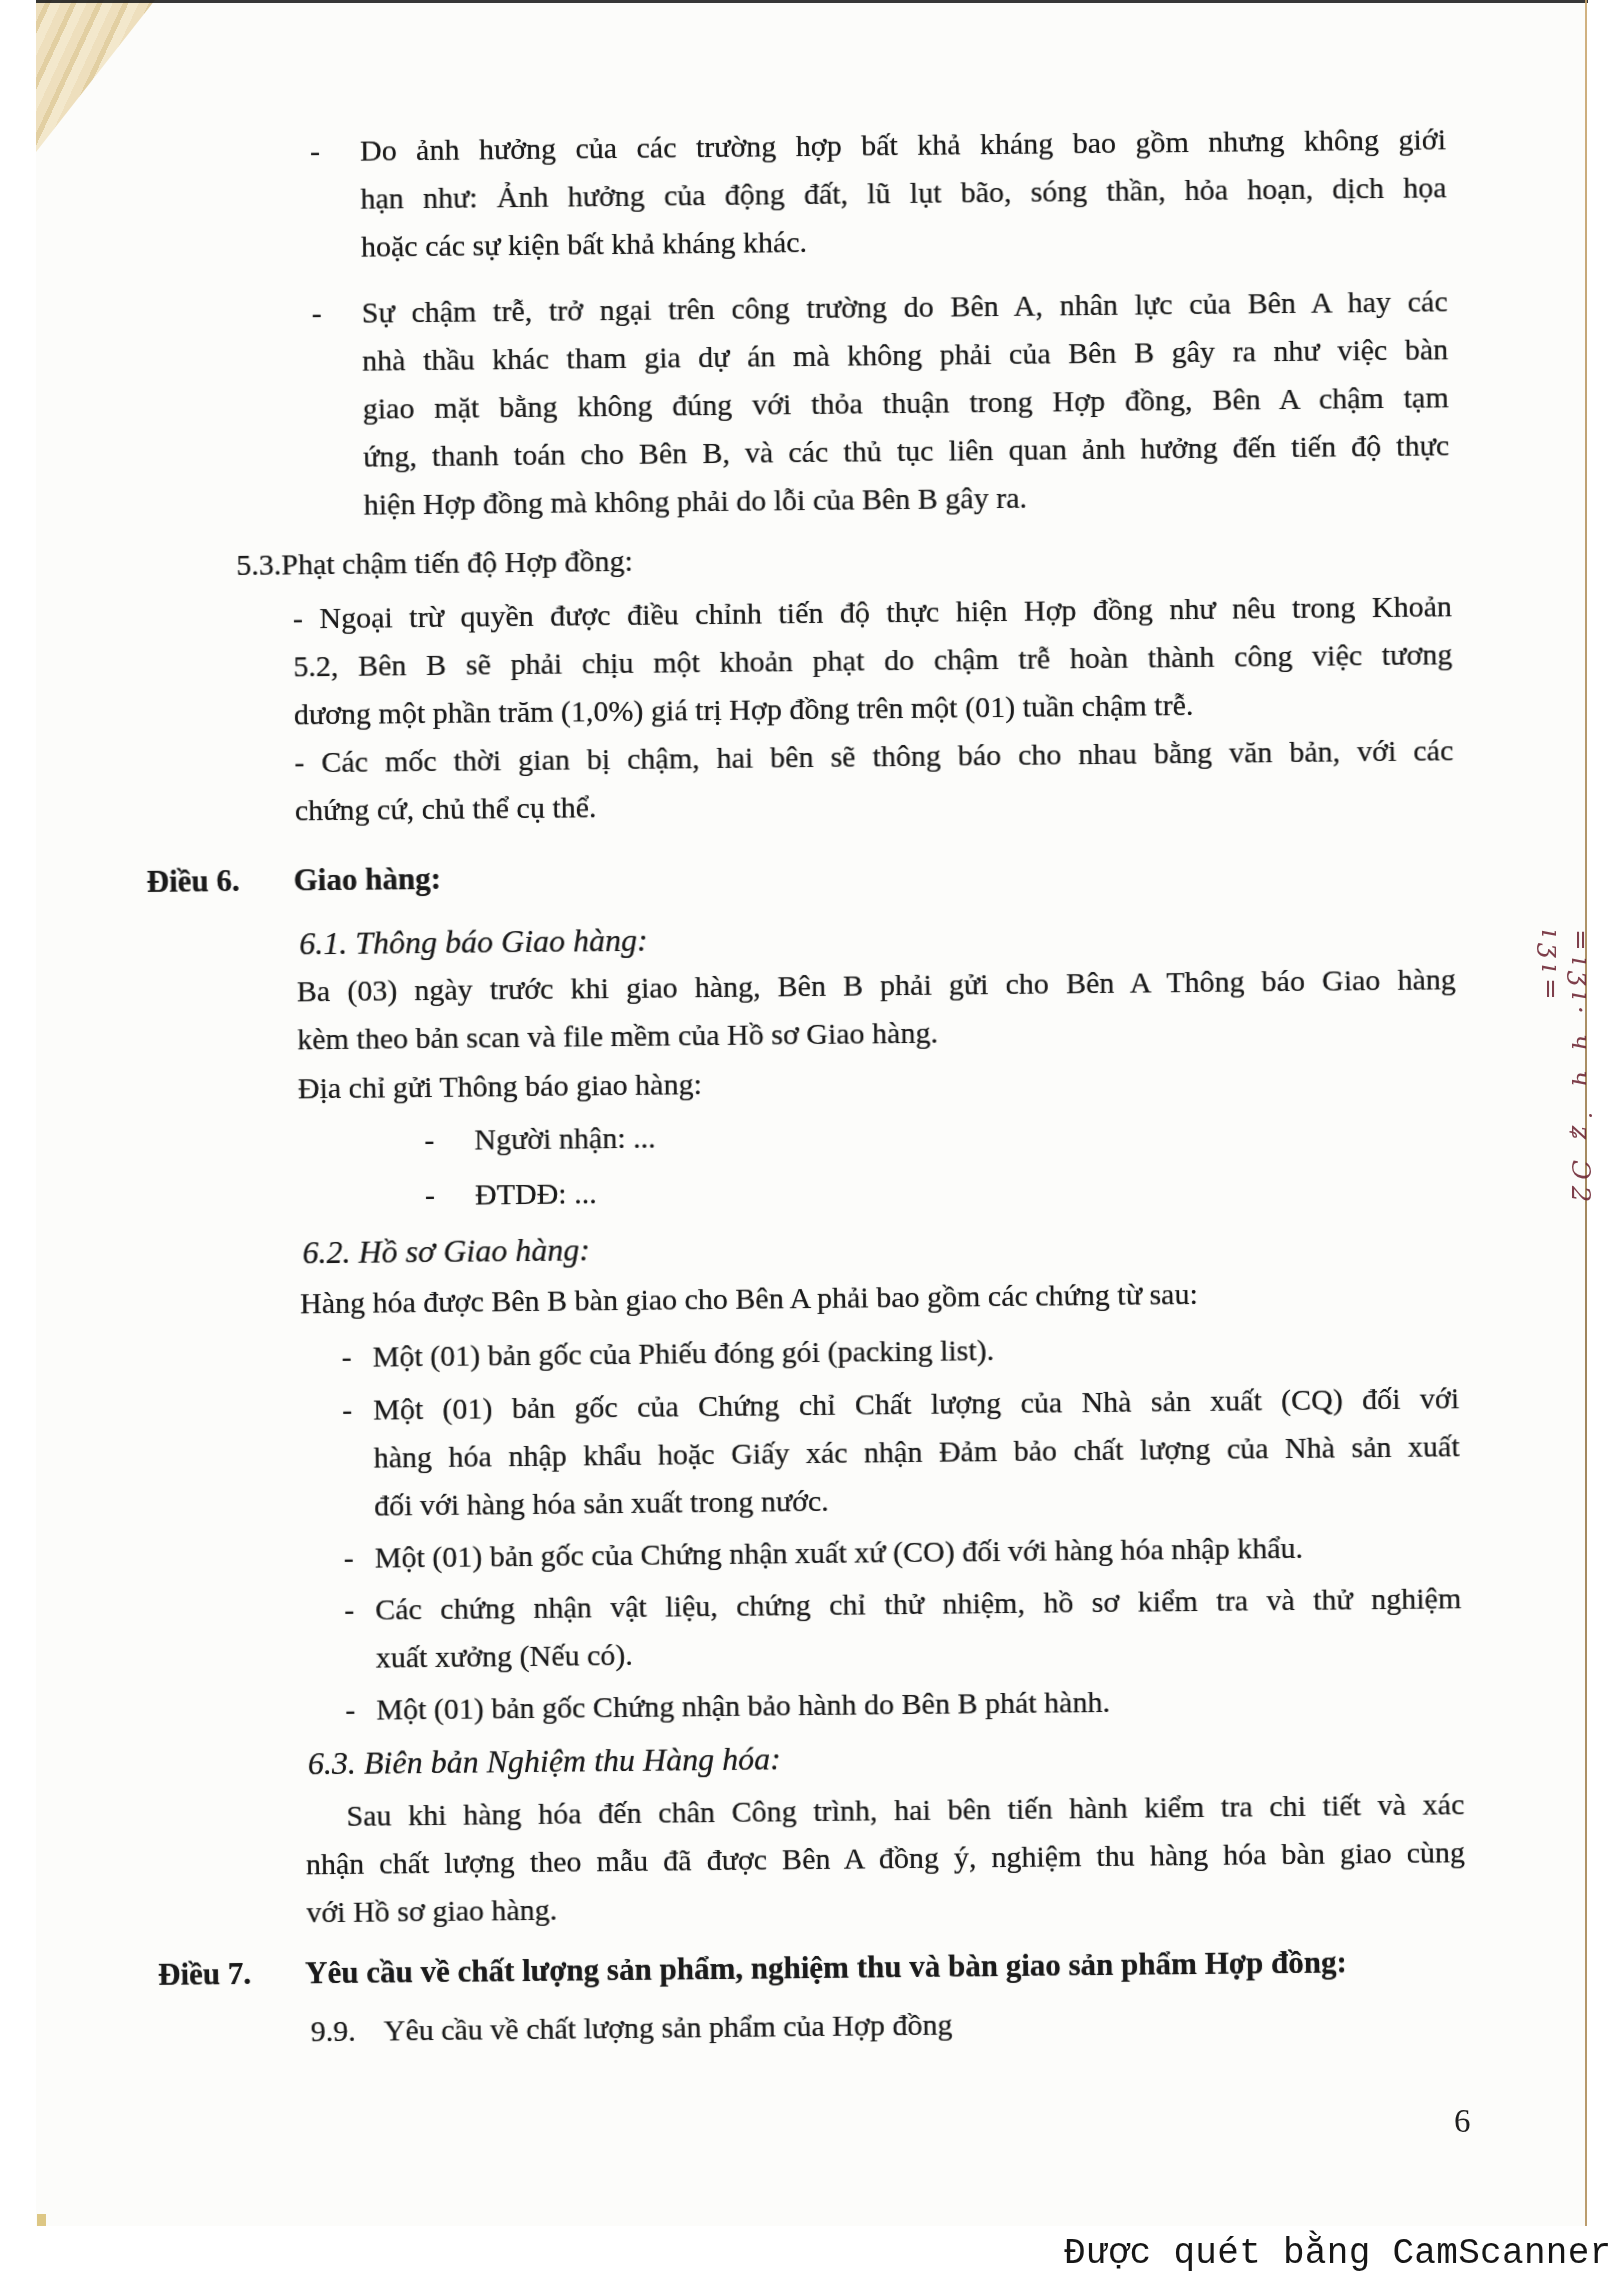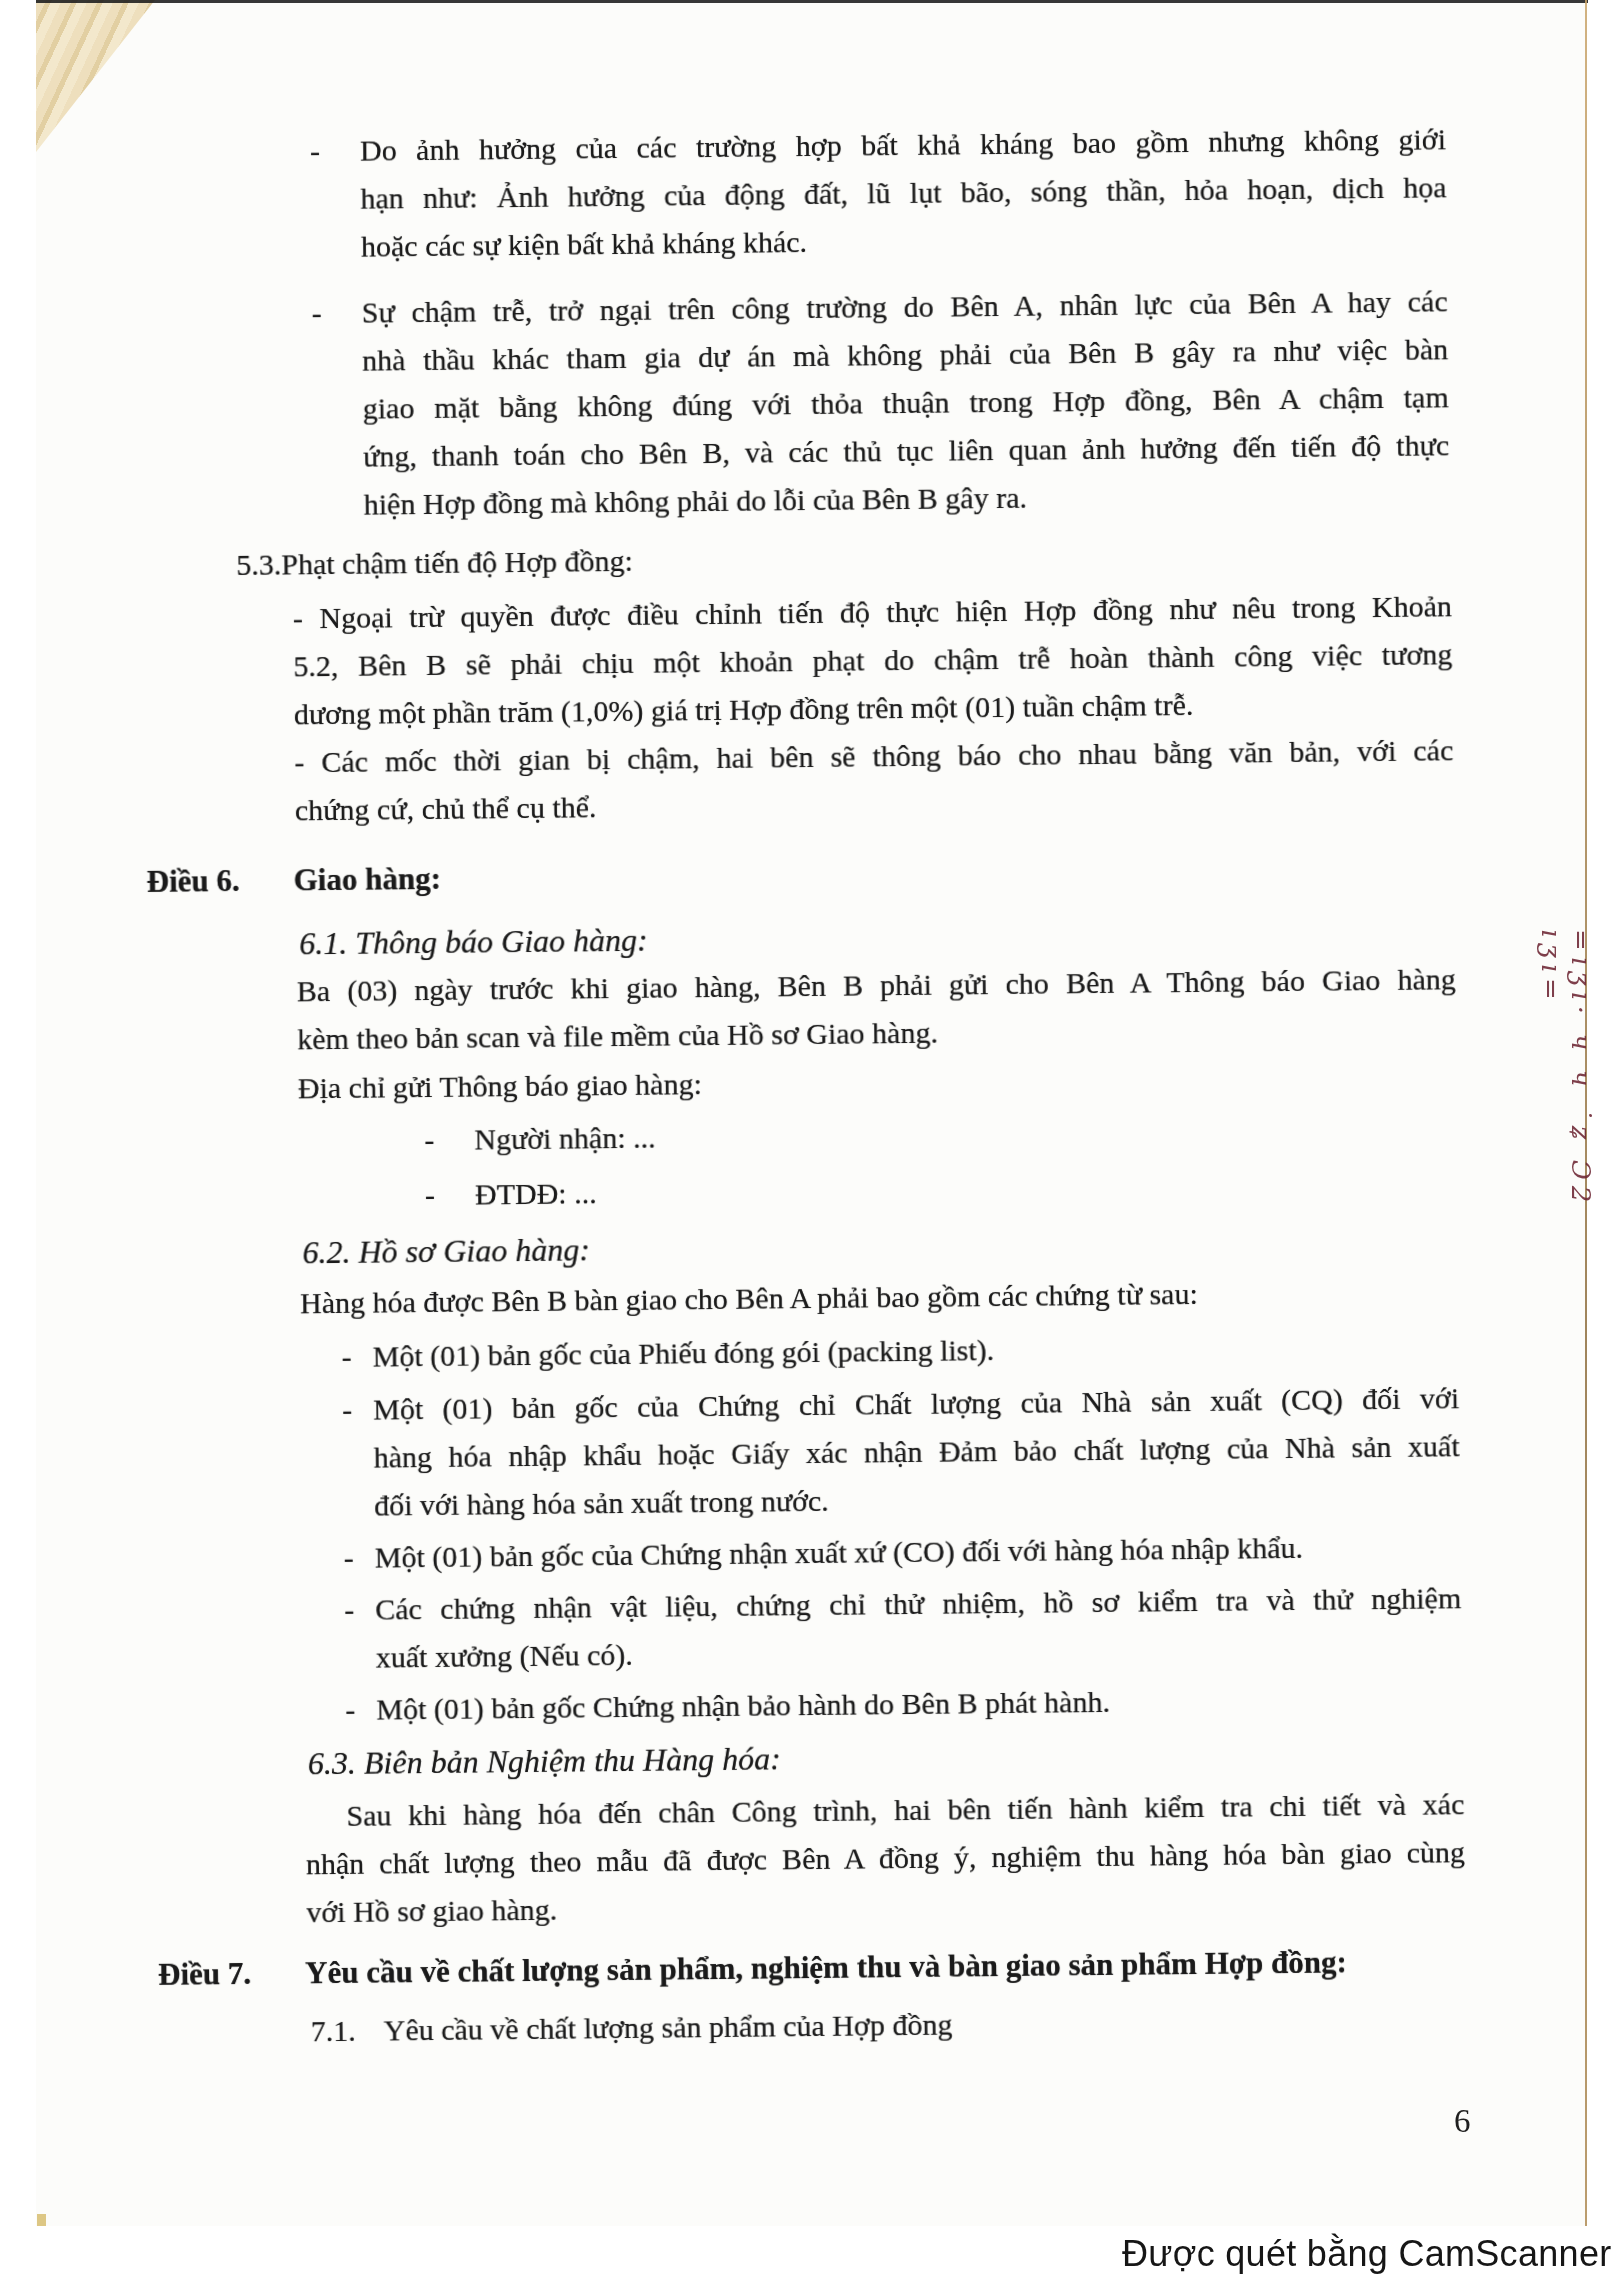--- a/index.html
+++ b/index.html
@@ -51,21 +51,21 @@
         writing-mode:vertical-rl;font-style:italic;
         font-family:"DejaVu Serif",serif;
         color:#6d2633;font-size:26px;letter-spacing:5.9px;
         filter:blur(0.3px);opacity:.88;}
 
   
   .page-number{position:absolute;left:1454px;top:2103px;font-size:33px;color:#1f1f1f;
         filter:blur(0.2px);}
   .scan-footer{position:absolute;left:0;top:2226px;width:1622px;height:70px;background:#ffffff;}
   .scan-footer span{position:absolute;right:10.5px;top:6.5px;
-        font-family:Liberation Sans, sans-serif;
+        font-family:Liberation Mono, monospace;
         font-size:36px;color:#161616;letter-spacing:0.3px;}
 </style>
 </head>
 <body>
 
 <div class="sheet"></div>
 <div class="desk-corner"></div>
 <div class="scan-top-edge"></div>
 <div class="paper-edge-line"></div>
 <div class="right-white"></div>
@@ -153,21 +153,21 @@
     </div>
     <div class="blk p pind" style="margin-top: 5.2px;">
       <div class="line fill">Sau khi hàng hóa đến chân Công trình, hai bên tiến hành kiểm tra chi tiết và xác</div>
       <div class="line fill">nhận chất lượng theo mẫu đã được Bên A đồng ý, nghiệm thu hàng hóa bàn giao cùng</div>
       <div class="line">với Hồ sơ giao hàng.</div>
     </div>
     <div class="blk art" style="margin-top: 13px;">
       <div class="line"><span class="art-num">Điều 7.</span><span>Yêu cầu về chất lượng sản phẩm, nghiệm thu và bàn giao sản phẩm Hợp đồng:</span></div>
     </div>
     <div class="blk s71" style="margin-top: 10.5px;">
-      <div class="line"><span class="s-num">7.1.</span><span>Yêu cầu về chất lượng sản phẩm của Hợp đồng</span></div>
+      <div class="line"><span class="s-num">9.9.</span><span>Yêu cầu về chất lượng sản phẩm của Hợp đồng</span></div>
     </div>
   </div>
 
 <div class="margin-note">=ıʒı· ч ч ˙ʑ Ɔ2 ıʒı=</div>
 
 <div class="page-number">6</div>
 
 <div class="scan-footer">
   <span>Được quét bằng CamScanner</span>
 </div>

